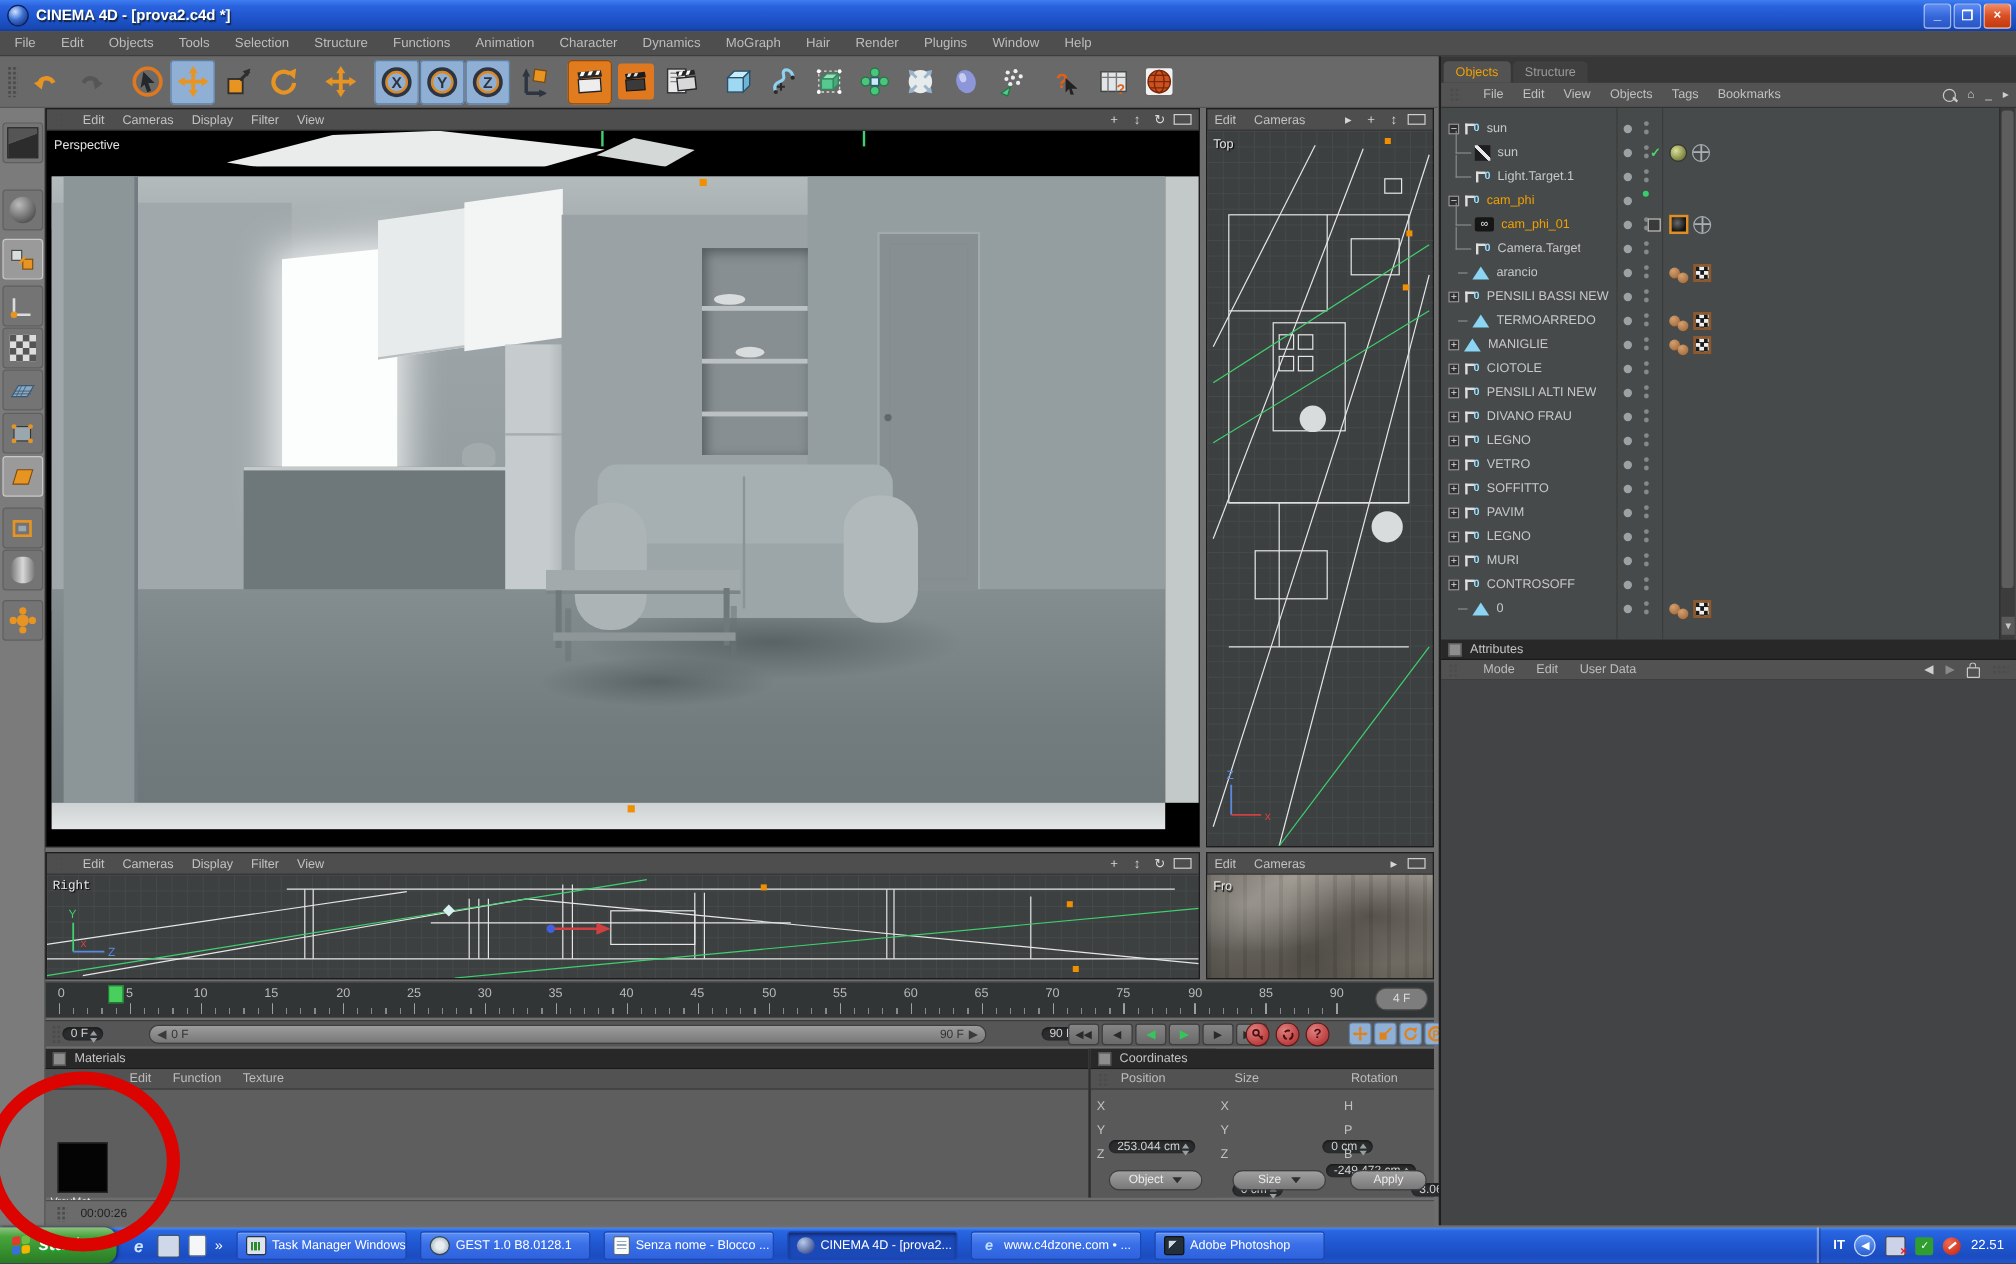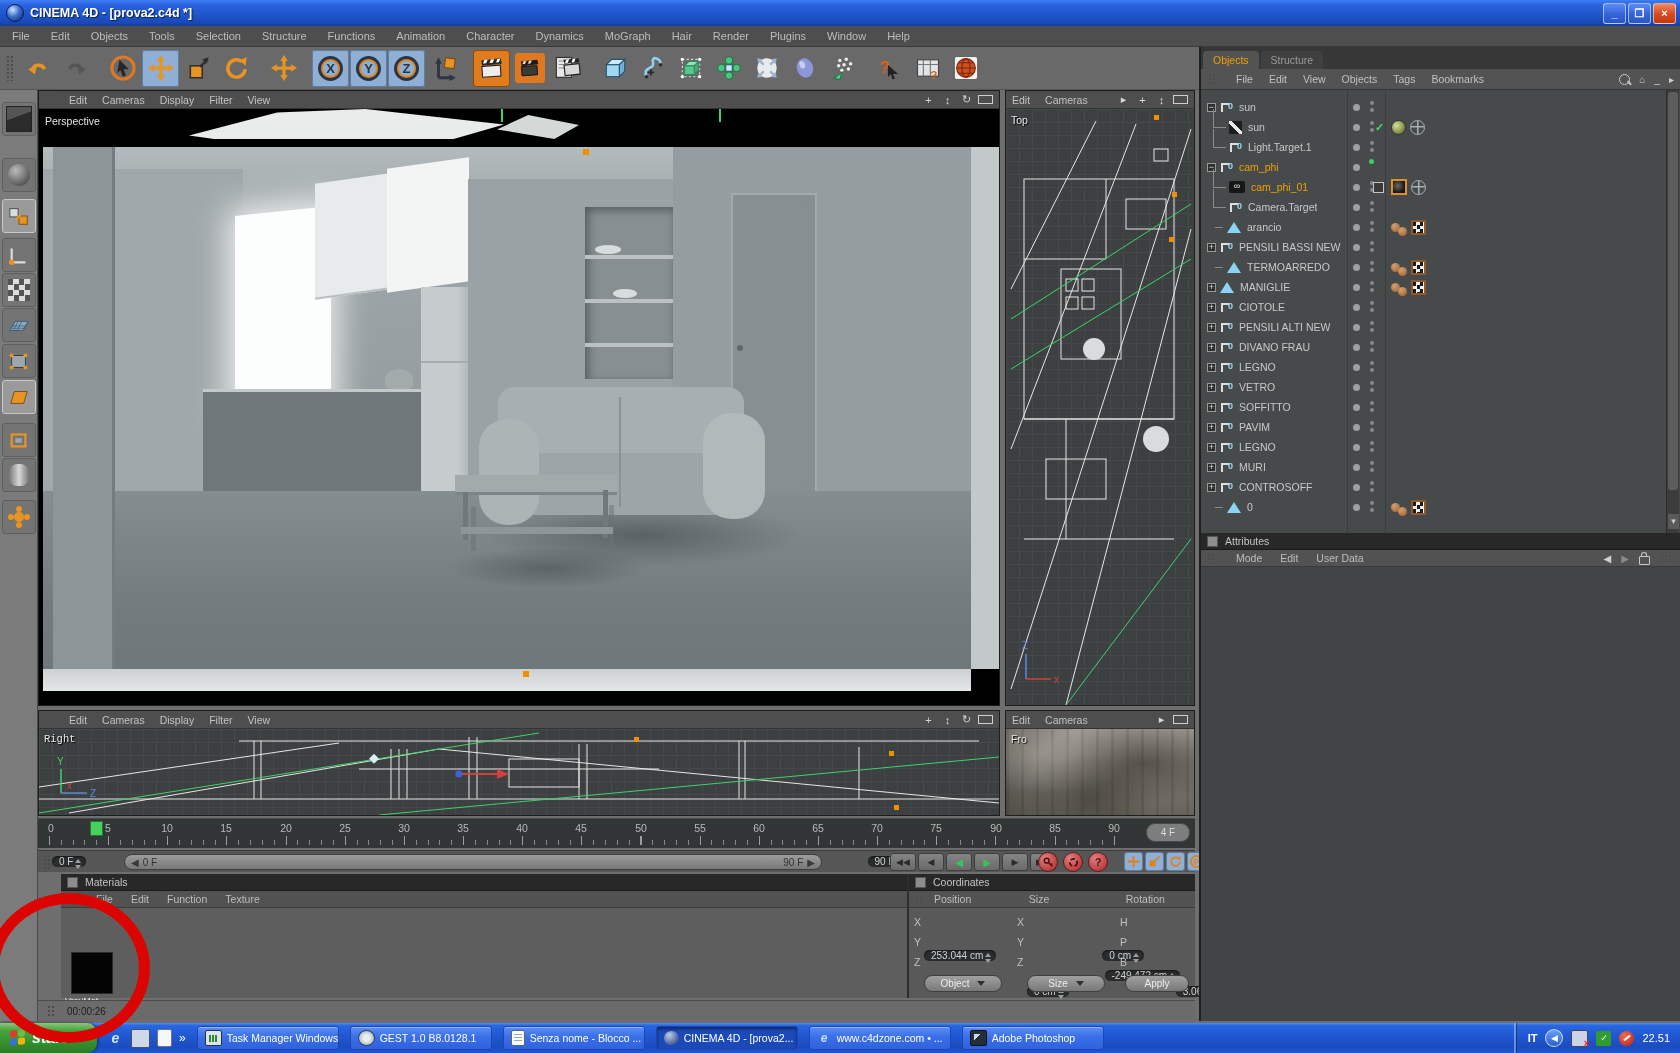--- a/index.html
+++ b/index.html
@@ -93,21 +93,21 @@
   .blub{width:19px;height:19px;border-radius:3px;background:#8fb0d4;border:1px solid #5c7fa6;
     display:flex;align-items:center;justify-content:center;color:#e0821c;font-weight:bold;font-size:11px;box-sizing:border-box;}
 
   
   .panelhdr{height:17px;background:#282828;display:flex;align-items:center;gap:7px;padding-left:6px;
     color:#c4c4c4;font-size:10.5px;box-sizing:border-box;border-bottom:1px solid #1a1a1a;}
   .sqico{width:9px;height:9px;background:#8d8d8d;border:1px solid #555;}
   .panelmenu{height:17px;background:#525252;display:flex;align-items:center;gap:18px;padding-left:4px;
     font-size:10.5px;color:#bdbdbd;box-sizing:border-box;border-bottom:1px solid #3a3a3a;}
   .panelmenu .grip{height:11px;margin:0 2px;}
-  .materials{left:38px;top:874px;width:975px;height:124px;background:#5e5e5e;box-sizing:border-box;margin-left:23px;}
+  .materials{left:38px;top:874px;width:975px;height:124px;background:#5e5e5e;box-sizing:border-box;}
   .coords{left:907px;top:874px;width:288px;height:124px;background:#595959;border-left:2px solid #2e2e2e;box-sizing:border-box;}
   .clab{position:absolute;font-size:10.5px;color:#c0c0c0;}
   .swatch{position:absolute;left:10px;top:44px;width:40px;height:40px;background:#040404;border:1px solid #2a2a2a;}
   .swlabel{position:absolute;left:4px;top:88px;width:56px;overflow:hidden;white-space:nowrap;font-size:9px;color:#e6e6e6;}
   .pill{background:linear-gradient(#a0a0a0,#787878);border:1px solid #3e3e3e;border-radius:9px;height:17px;
     color:#ececec;font-size:10px;display:flex;align-items:center;justify-content:center;gap:8px;box-sizing:border-box;}
   .pill .dn{width:0;height:0;border-left:4px solid transparent;border-right:4px solid transparent;border-top:5px solid #2e2e2e;}
   .statusbar{left:38px;top:1000px;width:1157px;height:21px;background:#6b6b6b;display:flex;align-items:center;
     gap:8px;padding-left:6px;box-sizing:border-box;color:#202020;font-size:10px;border-top:1px solid #4c4c4c;}
 

